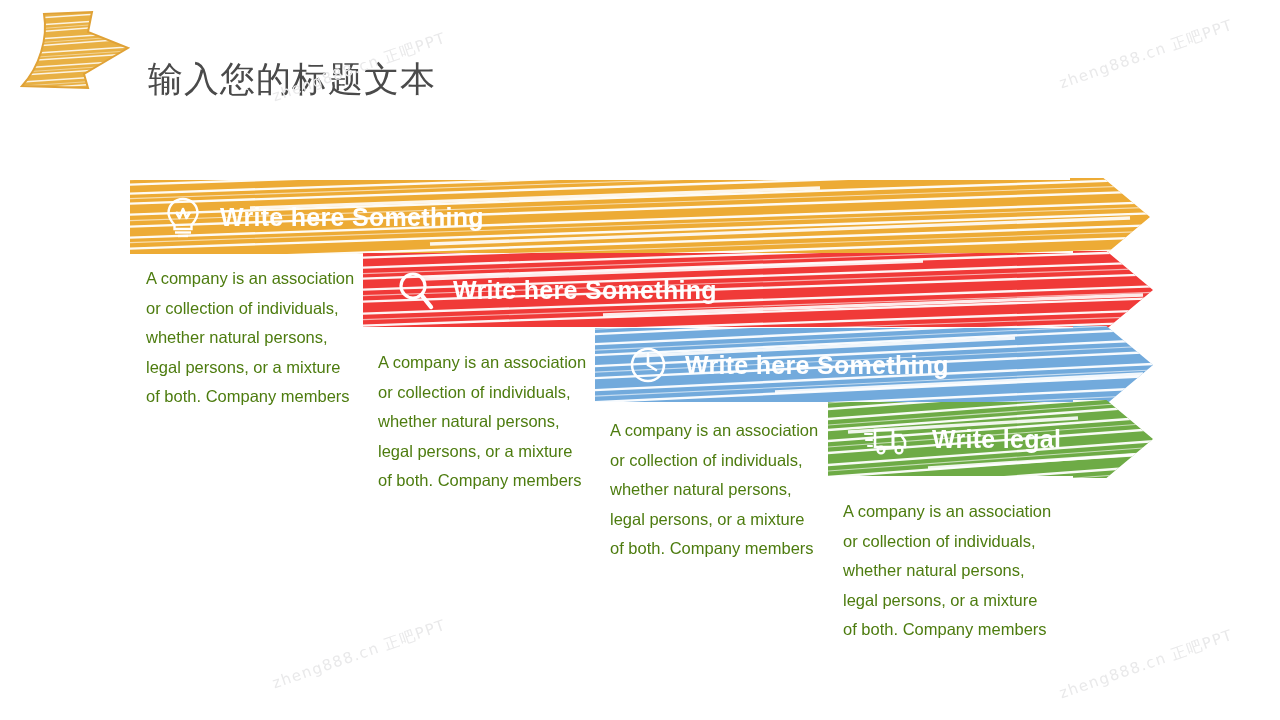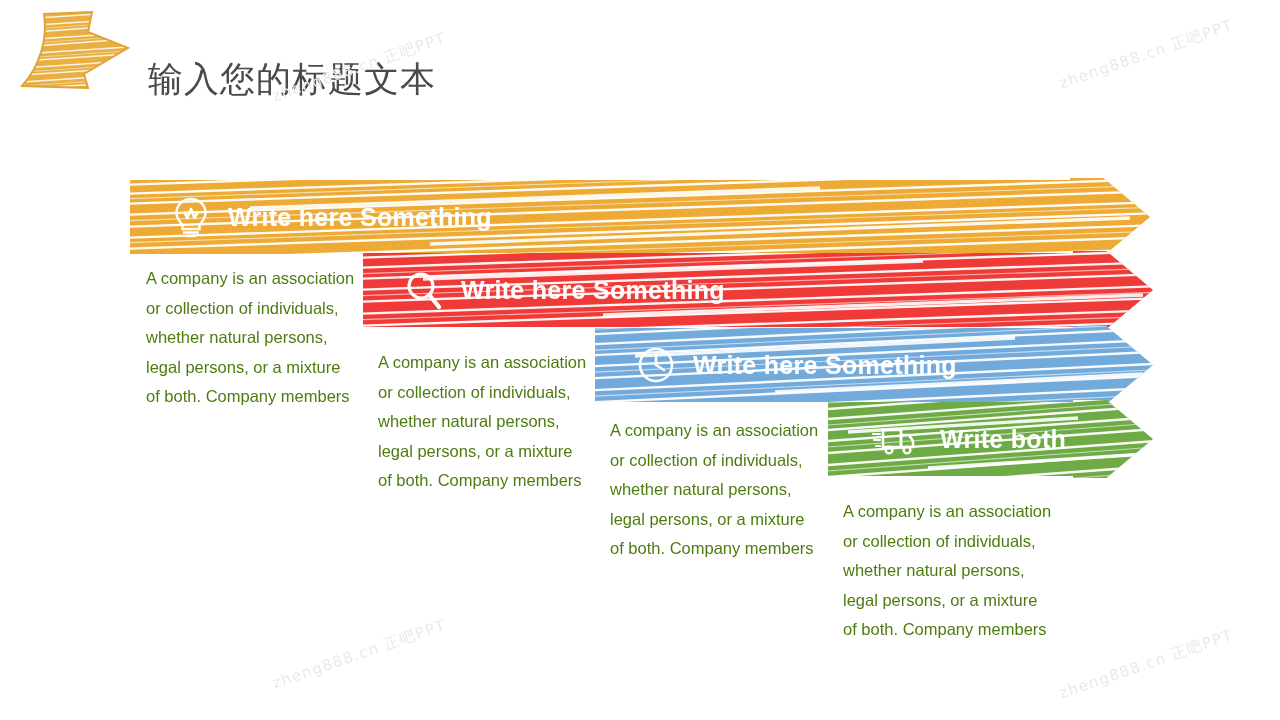--- a/index.html
+++ b/index.html
@@ -50,21 +50,21 @@
   .banner-svg {
     position: absolute;
     left: 0;
     top: 0;
     width: 100%;
     height: 100%;
     display: block;
   }
   .banner-inner {
     position: absolute;
-    left: 16px;
+    left: 8px;
     top: 0;
     height: 78px;
     display: flex;
     align-items: center;
     pointer-events: none;
     text-align: center;
   }
   .banner-icon {
     width: 46px;
     height: 46px;
@@ -316,21 +316,21 @@
       <path d="M10 14 L 28 14 L 28 31 L 10 31 Z" fill="none" stroke="#ffffff" stroke-width="2.6"></path>
       <path d="M28 19 L 36 19 L 40 25 L 40 31 L 28 31 Z" fill="none" stroke="#ffffff" stroke-width="2.6"></path>
       <circle cx="16" cy="34" r="3.4" fill="none" stroke="#ffffff" stroke-width="2.4"></circle>
       <circle cx="34" cy="34" r="3.4" fill="none" stroke="#ffffff" stroke-width="2.4"></circle>
       <g stroke="#ffffff" stroke-width="2.2" stroke-linecap="round">
         <line x1="0" y1="18" x2="7" y2="18"></line>
         <line x1="1" y1="24" x2="7" y2="24"></line>
         <line x1="3" y1="30" x2="7" y2="30"></line>
       </g>
     </svg>
-    <div class="banner-title">Write both</div>
+    <div class="banner-title">Write legal</div>
   </div>
 </div>
 
 <div class="body-text" style="left:146px; top:264px; width:212px;">A company is an association or collection of individuals, whether natural persons, legal persons, or a mixture of both. Company members</div>
 
 <div class="body-text" style="left:378px; top:348px; width:212px;">A company is an association or collection of individuals, whether natural persons, legal persons, or a mixture of both. Company members</div>
 
 <div class="body-text" style="left:610px; top:416px; width:212px;">A company is an association or collection of individuals, whether natural persons, legal persons, or a mixture of both. Company members</div>
 
 <div class="body-text" style="left:843px; top:497px; width:212px;">A company is an association or collection of individuals, whether natural persons, legal persons, or a mixture of both. Company members</div>

